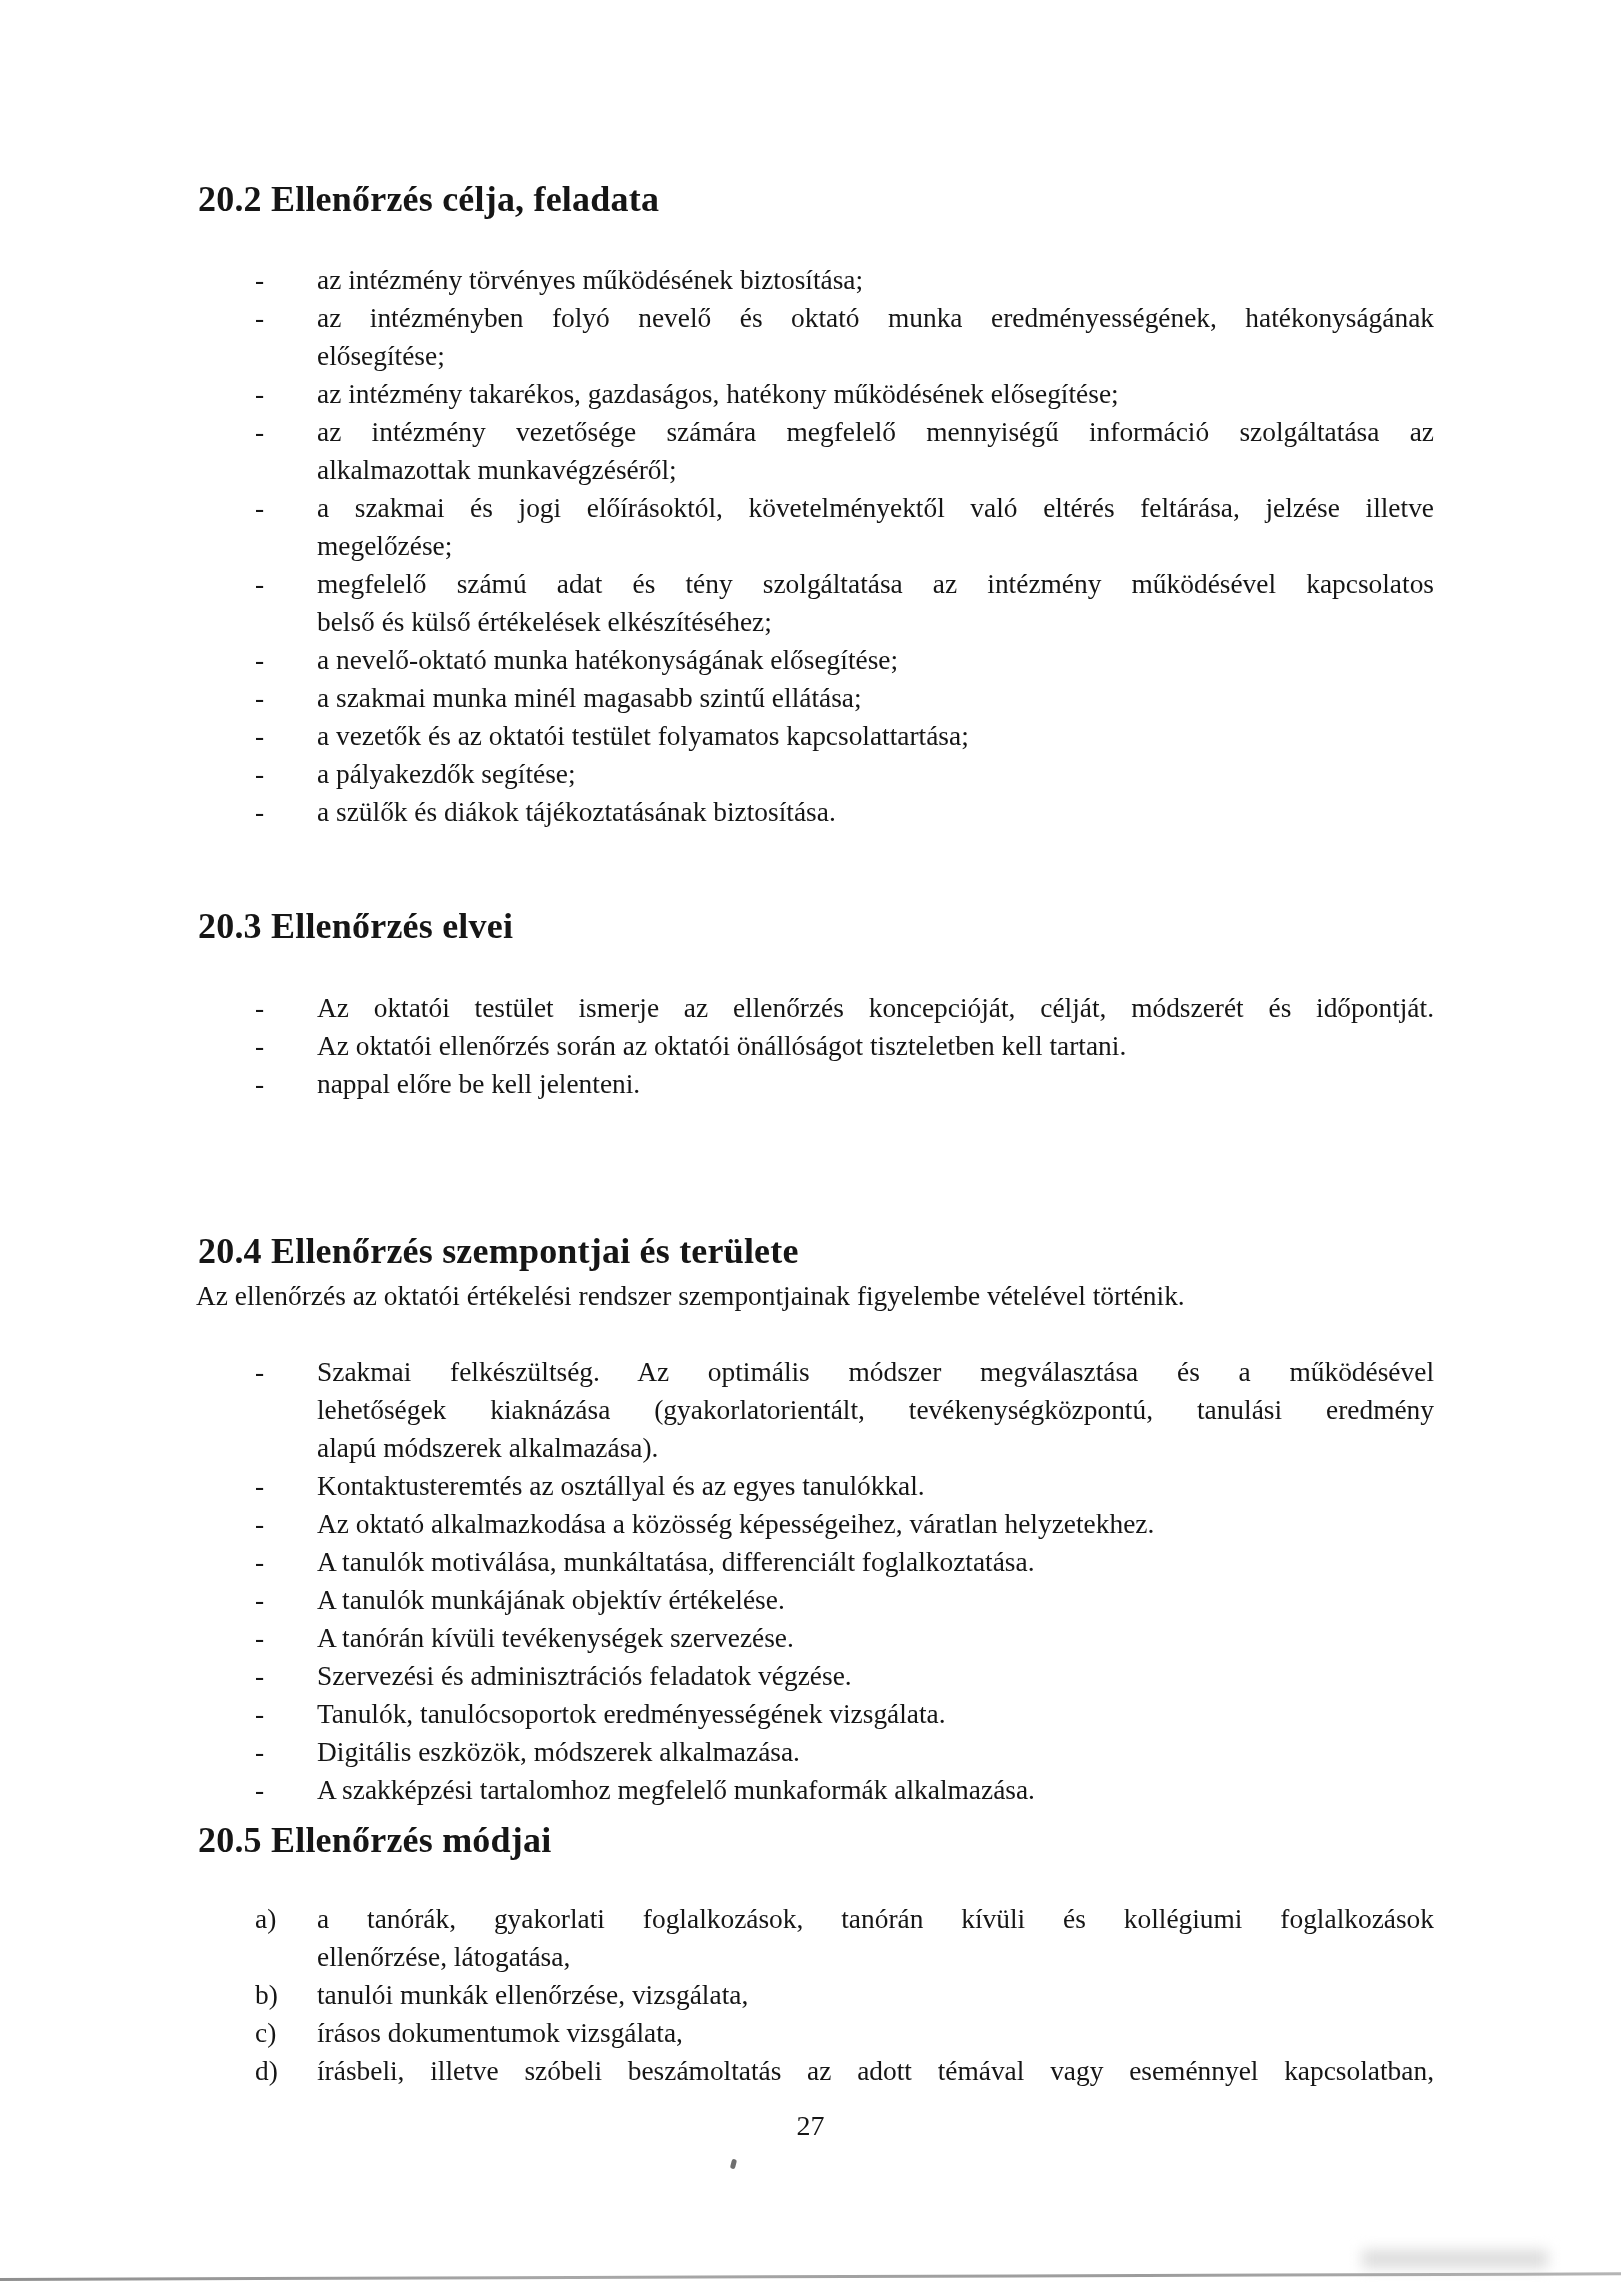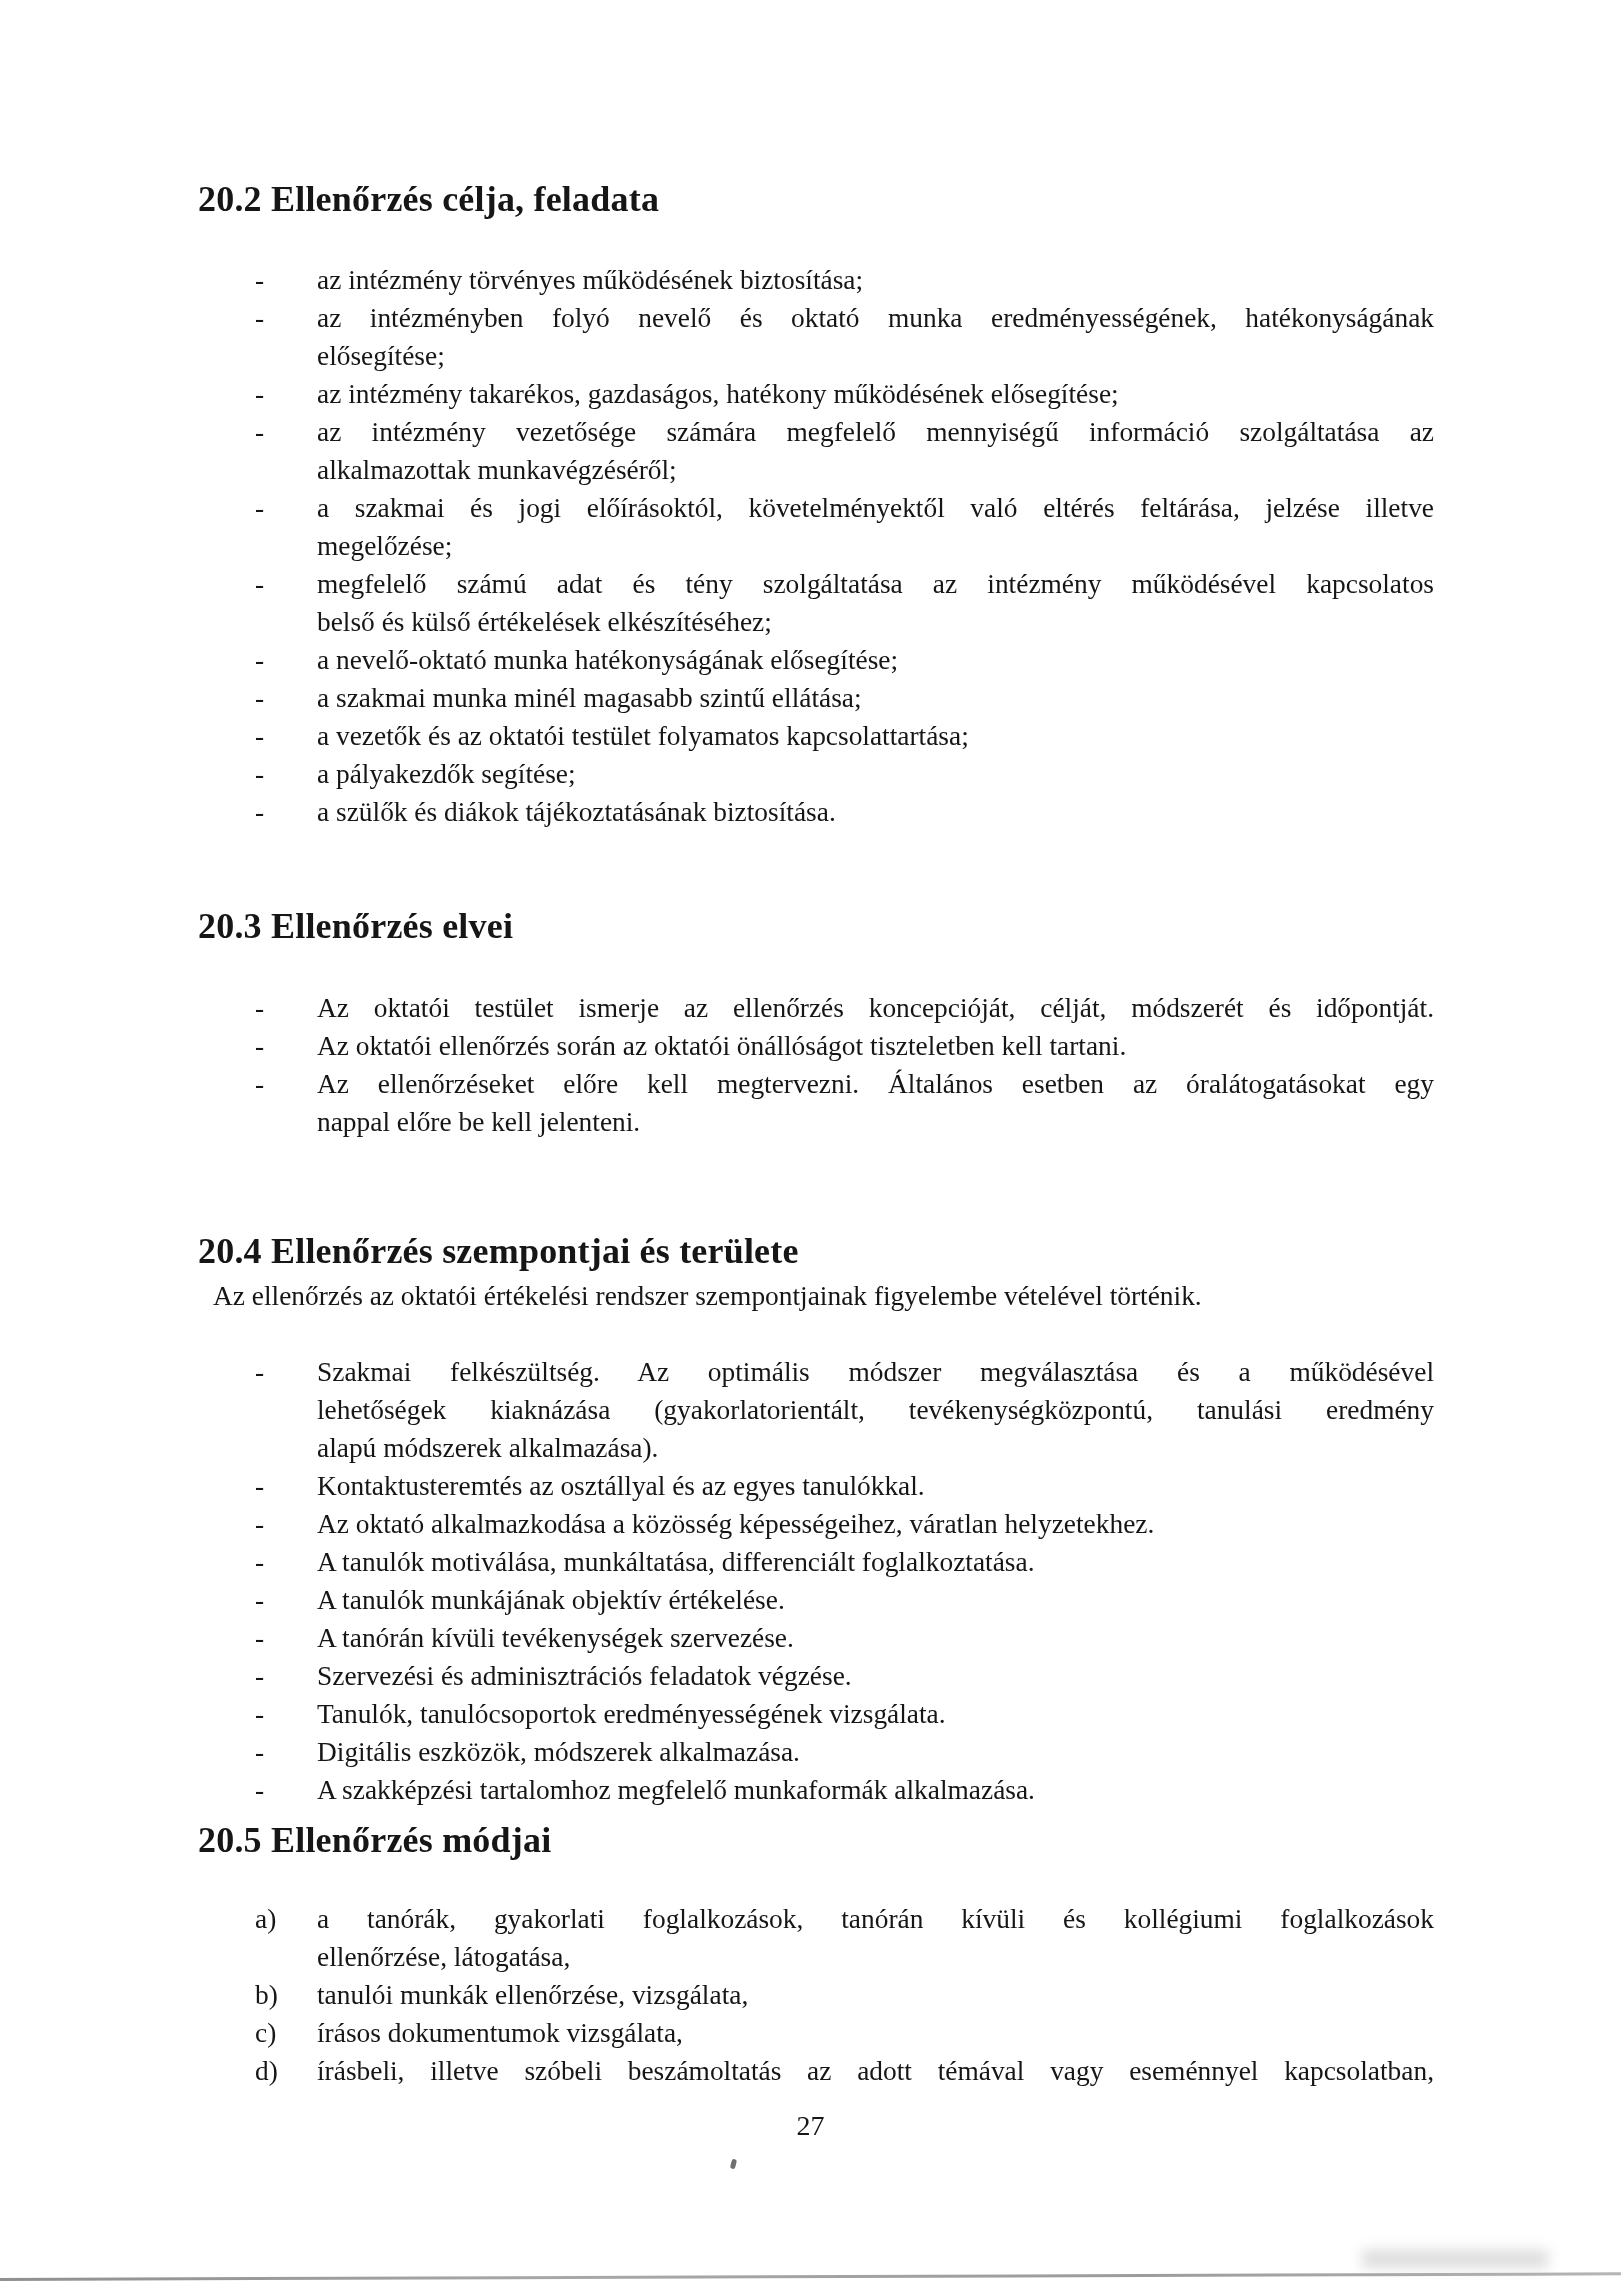--- a/index.html
+++ b/index.html
@@ -29,21 +29,21 @@
     line-height: 38px;
   }
   .list-item { position: relative; }
   .item-marker {
     position: absolute;
     left: 59px;
     top: 0;
     line-height: 38px;
   }
   .item-body { padding-left: 121px; }
-  .plain .item-body { padding-left: 0; margin-left: 17px; }
+  .plain .item-body { padding-left: 0; }
   .item-line { line-height: 38px; }
   .item-line.stretch {
     text-align: justify;
     text-align-last: justify;
     text-justify: inter-word;
   }
   .page-number {
     position: absolute;
     left: 0;
     top: 2107px;
@@ -171,21 +171,20 @@
       </div>
       <div class="list-item">
         <span class="item-marker">-</span>
         <div class="item-body">
           <div class="item-line">Az oktatói ellenőrzés során az oktatói önállóságot tiszteletben kell tartani.</div>
         </div>
       </div>
       <div class="list-item">
         <span class="item-marker">-</span>
         <div class="item-body">
-          <div class="item-line stretch">Az ellenőrzéseket előre kell megtervezni. Általános esetben az óralátogatásokat egy</div>
           <div class="item-line">nappal előre be kell jelenteni.</div>
         </div>
       </div>
     </div>
 
   <div class="sec-heading" style="top:1232px">20.4 Ellenőrzés szempontjai és területe</div>
   <div class="block" style="top:1277px">
       <div class="list-item plain">
         <div class="item-body">
           <div class="item-line">Az ellenőrzés az oktatói értékelési rendszer szempontjainak figyelembe vételével történik.</div>

